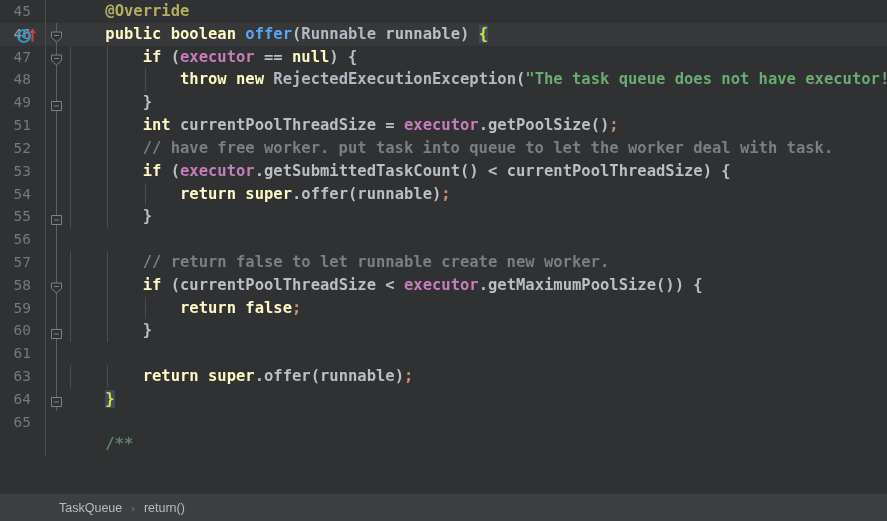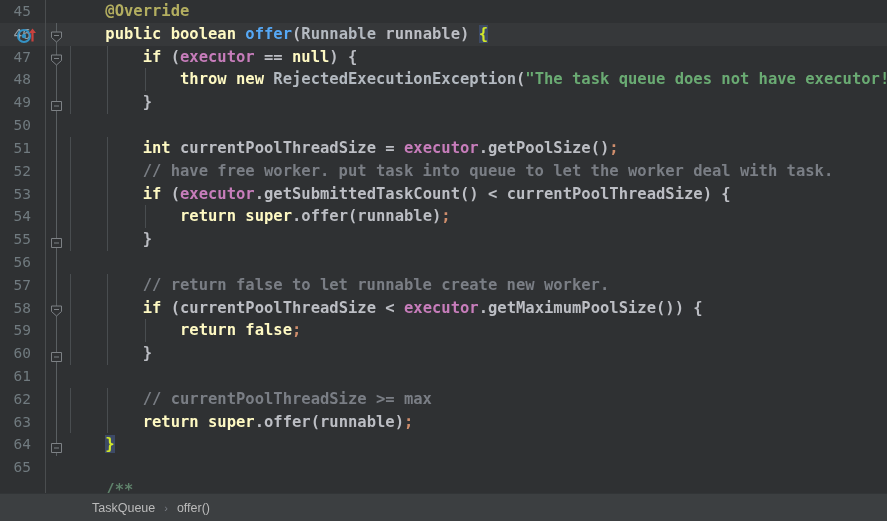--- a/index.html
+++ b/index.html
@@ -164,21 +164,21 @@
     align-items: center;
     font-family: "Liberation Sans", sans-serif;
     font-size: 12.5px;
     color: #bbbbbb;
   }
   .crumb {
     padding: 0 2px;
     color: #bbbbbb;
     cursor: default;
   }
-  .crumb:first-of-type { margin-left: 90px; }
+  .crumb:first-of-type { margin-left: 57px; }
   .crumb-sep {
     margin: 0 7px;
     color: #7a7e85;
     font-size: 11px;
   }
 </style>
 </head>
 <body>
 
 <div id="editor-root">
@@ -196,50 +196,48 @@
             </svg></span></div><div class="code-text"><span class="plain">    </span><span class="k">public</span><span class="plain"> </span><span class="k">boolean</span><span class="plain"> </span><span class="mth">offer</span><span class="pun">(</span><span class="cls">Runnable</span><span class="plain"> </span><span class="plain">runnable</span><span class="pun">)</span><span class="plain"> </span><span class="brace-hl">{</span></div></div>
       <div class="code-row"><div class="gutter"><span class="lineno">47</span><div class="gutter-sep"></div><div class="fold-rail"></div><span class="fold-box"><svg width="13" height="13" viewBox="0 0 13 13">
               <path d="M1.5 1.5 L11.5 1.5 L11.5 7 L6.5 11.5 L1.5 7 Z" fill="#2f3133" stroke="#7d8185" stroke-width="1"></path>
               <line x1="4" y1="5" x2="9" y2="5" stroke="#7d8185" stroke-width="1.2"></line>
             </svg></span></div><div class="indent-guide" style="left: 70px;"></div><div class="indent-guide" style="left: 107.32px;"></div><div class="code-text"><span class="plain">        </span><span class="k">if</span><span class="plain"> </span><span class="pun">(</span><span class="fld">executor</span><span class="plain"> </span><span class="plain">==</span><span class="plain"> </span><span class="k">null</span><span class="pun">)</span><span class="plain"> </span><span class="pun">{</span></div></div>
       <div class="code-row"><div class="gutter"><span class="lineno">48</span><div class="gutter-sep"></div><div class="fold-rail"></div></div><div class="indent-guide" style="left: 70px;"></div><div class="indent-guide" style="left: 107.32px;"></div><div class="indent-guide" style="left: 144.64px;"></div><div class="code-text"><span class="plain">            </span><span class="k">throw</span><span class="plain"> </span><span class="k">new</span><span class="plain"> </span><span class="cls">RejectedExecutionException</span><span class="pun">(</span><span class="str">"The task queue does not have executor!"</span></div></div>
       <div class="code-row"><div class="gutter"><span class="lineno">49</span><div class="gutter-sep"></div><div class="fold-rail"></div><span class="fold-box"><svg width="13" height="13" viewBox="0 0 13 13">
               <path d="M1.5 2 L11.5 2 L11.5 11 L1.5 11 Z" fill="#2f3133" stroke="#7d8185" stroke-width="1"></path>
               <line x1="4" y1="6.5" x2="9" y2="6.5" stroke="#7d8185" stroke-width="1.2"></line>
             </svg></span></div><div class="indent-guide" style="left: 70px;"></div><div class="indent-guide" style="left: 107.32px;"></div><div class="code-text"><span class="plain">        </span><span class="pun">}</span></div></div>
-      <div class="code-row"><div class="gutter"><span class="lineno">50</span><div class="gutter-sep"></div><div class="fold-rail"></div></div><div class="code-text"></div></div>
       <div class="code-row"><div class="gutter"><span class="lineno">51</span><div class="gutter-sep"></div><div class="fold-rail"></div></div><div class="indent-guide" style="left: 70px;"></div><div class="indent-guide" style="left: 107.32px;"></div><div class="code-text"><span class="plain">        </span><span class="k">int</span><span class="plain"> </span><span class="plain">currentPoolThreadSize</span><span class="plain"> </span><span class="plain">=</span><span class="plain"> </span><span class="fld">executor</span><span class="pun">.</span><span class="plain">getPoolSize</span><span class="pun">()</span><span class="semi">;</span></div></div>
       <div class="code-row"><div class="gutter"><span class="lineno">52</span><div class="gutter-sep"></div><div class="fold-rail"></div></div><div class="indent-guide" style="left: 70px;"></div><div class="indent-guide" style="left: 107.32px;"></div><div class="code-text"><span class="plain">        </span><span class="cmt">// have free worker. put task into queue to let the worker deal with task.</span></div></div>
       <div class="code-row"><div class="gutter"><span class="lineno">53</span><div class="gutter-sep"></div><div class="fold-rail"></div></div><div class="indent-guide" style="left: 70px;"></div><div class="indent-guide" style="left: 107.32px;"></div><div class="code-text"><span class="plain">        </span><span class="k">if</span><span class="plain"> </span><span class="pun">(</span><span class="fld">executor</span><span class="pun">.</span><span class="plain">getSubmittedTaskCount</span><span class="pun">()</span><span class="plain"> </span><span class="plain">&lt;</span><span class="plain"> </span><span class="plain">currentPoolThreadSize</span><span class="pun">)</span><span class="plain"> </span><span class="pun">{</span></div></div>
       <div class="code-row"><div class="gutter"><span class="lineno">54</span><div class="gutter-sep"></div><div class="fold-rail"></div></div><div class="indent-guide" style="left: 70px;"></div><div class="indent-guide" style="left: 107.32px;"></div><div class="indent-guide" style="left: 144.64px;"></div><div class="code-text"><span class="plain">            </span><span class="k">return</span><span class="plain"> </span><span class="k">super</span><span class="pun">.</span><span class="plain">offer</span><span class="pun">(</span><span class="plain">runnable</span><span class="pun">)</span><span class="semi">;</span></div></div>
       <div class="code-row"><div class="gutter"><span class="lineno">55</span><div class="gutter-sep"></div><div class="fold-rail"></div><span class="fold-box"><svg width="13" height="13" viewBox="0 0 13 13">
               <path d="M1.5 2 L11.5 2 L11.5 11 L1.5 11 Z" fill="#2f3133" stroke="#7d8185" stroke-width="1"></path>
               <line x1="4" y1="6.5" x2="9" y2="6.5" stroke="#7d8185" stroke-width="1.2"></line>
             </svg></span></div><div class="indent-guide" style="left: 70px;"></div><div class="indent-guide" style="left: 107.32px;"></div><div class="code-text"><span class="plain">        </span><span class="pun">}</span></div></div>
       <div class="code-row"><div class="gutter"><span class="lineno">56</span><div class="gutter-sep"></div><div class="fold-rail"></div></div><div class="code-text"></div></div>
       <div class="code-row"><div class="gutter"><span class="lineno">57</span><div class="gutter-sep"></div><div class="fold-rail"></div></div><div class="indent-guide" style="left: 70px;"></div><div class="indent-guide" style="left: 107.32px;"></div><div class="code-text"><span class="plain">        </span><span class="cmt">// return false to let runnable create new worker.</span></div></div>
       <div class="code-row"><div class="gutter"><span class="lineno">58</span><div class="gutter-sep"></div><div class="fold-rail"></div><span class="fold-box"><svg width="13" height="13" viewBox="0 0 13 13">
               <path d="M1.5 1.5 L11.5 1.5 L11.5 7 L6.5 11.5 L1.5 7 Z" fill="#2f3133" stroke="#7d8185" stroke-width="1"></path>
               <line x1="4" y1="5" x2="9" y2="5" stroke="#7d8185" stroke-width="1.2"></line>
             </svg></span></div><div class="indent-guide" style="left: 70px;"></div><div class="indent-guide" style="left: 107.32px;"></div><div class="code-text"><span class="plain">        </span><span class="k">if</span><span class="plain"> </span><span class="pun">(</span><span class="plain">currentPoolThreadSize</span><span class="plain"> </span><span class="plain">&lt;</span><span class="plain"> </span><span class="fld">executor</span><span class="pun">.</span><span class="plain">getMaximumPoolSize</span><span class="pun">())</span><span class="plain"> </span><span class="pun">{</span></div></div>
       <div class="code-row"><div class="gutter"><span class="lineno">59</span><div class="gutter-sep"></div><div class="fold-rail"></div></div><div class="indent-guide" style="left: 70px;"></div><div class="indent-guide" style="left: 107.32px;"></div><div class="indent-guide" style="left: 144.64px;"></div><div class="code-text"><span class="plain">            </span><span class="k">return</span><span class="plain"> </span><span class="k">false</span><span class="semi">;</span></div></div>
       <div class="code-row"><div class="gutter"><span class="lineno">60</span><div class="gutter-sep"></div><div class="fold-rail"></div><span class="fold-box"><svg width="13" height="13" viewBox="0 0 13 13">
               <path d="M1.5 2 L11.5 2 L11.5 11 L1.5 11 Z" fill="#2f3133" stroke="#7d8185" stroke-width="1"></path>
               <line x1="4" y1="6.5" x2="9" y2="6.5" stroke="#7d8185" stroke-width="1.2"></line>
             </svg></span></div><div class="indent-guide" style="left: 70px;"></div><div class="indent-guide" style="left: 107.32px;"></div><div class="code-text"><span class="plain">        </span><span class="pun">}</span></div></div>
       <div class="code-row"><div class="gutter"><span class="lineno">61</span><div class="gutter-sep"></div><div class="fold-rail"></div></div><div class="code-text"></div></div>
-      <div class="code-row"><div class="gutter"><span class="lineno">62</span><div class="gutter-sep"></div><div class="fold-rail"></div></div><div class="indent-guide" style="left: 70px;"></div><div class="indent-guide" style="left: 107.32px;"></div><div class="code-text"><span class="plain">        </span><span class="cmt">// currentPoolThreadSize &gt;= max</span></div></div>
       <div class="code-row"><div class="gutter"><span class="lineno">63</span><div class="gutter-sep"></div><div class="fold-rail"></div></div><div class="indent-guide" style="left: 70px;"></div><div class="indent-guide" style="left: 107.32px;"></div><div class="code-text"><span class="plain">        </span><span class="k">return</span><span class="plain"> </span><span class="k">super</span><span class="pun">.</span><span class="plain">offer</span><span class="pun">(</span><span class="plain">runnable</span><span class="pun">)</span><span class="semi">;</span></div></div>
       <div class="code-row"><div class="gutter"><span class="lineno">64</span><div class="gutter-sep"></div><div class="fold-rail"></div><span class="fold-box"><svg width="13" height="13" viewBox="0 0 13 13">
               <path d="M1.5 2 L11.5 2 L11.5 11 L1.5 11 Z" fill="#2f3133" stroke="#7d8185" stroke-width="1"></path>
               <line x1="4" y1="6.5" x2="9" y2="6.5" stroke="#7d8185" stroke-width="1.2"></line>
             </svg></span></div><div class="code-text"><span class="plain">    </span><span class="brace-hl">}</span></div></div>
       <div class="code-row"><div class="gutter"><span class="lineno">65</span><div class="gutter-sep"></div></div><div class="code-text"></div></div>
       <div class="code-row"><div class="gutter"><span class="lineno"></span><div class="gutter-sep"></div></div><div class="code-text"><span class="plain">    </span><span class="jdoc">/**</span></div></div>
     </div>
 
   <div id="breadcrumb-bar">
       <span class="crumb">TaskQueue</span>
       <span class="crumb-sep">›</span>
-      <span class="crumb">offer()</span>
+      <span class="crumb">return()</span>
     </div>
 
 </div>
 
 </body></html>

